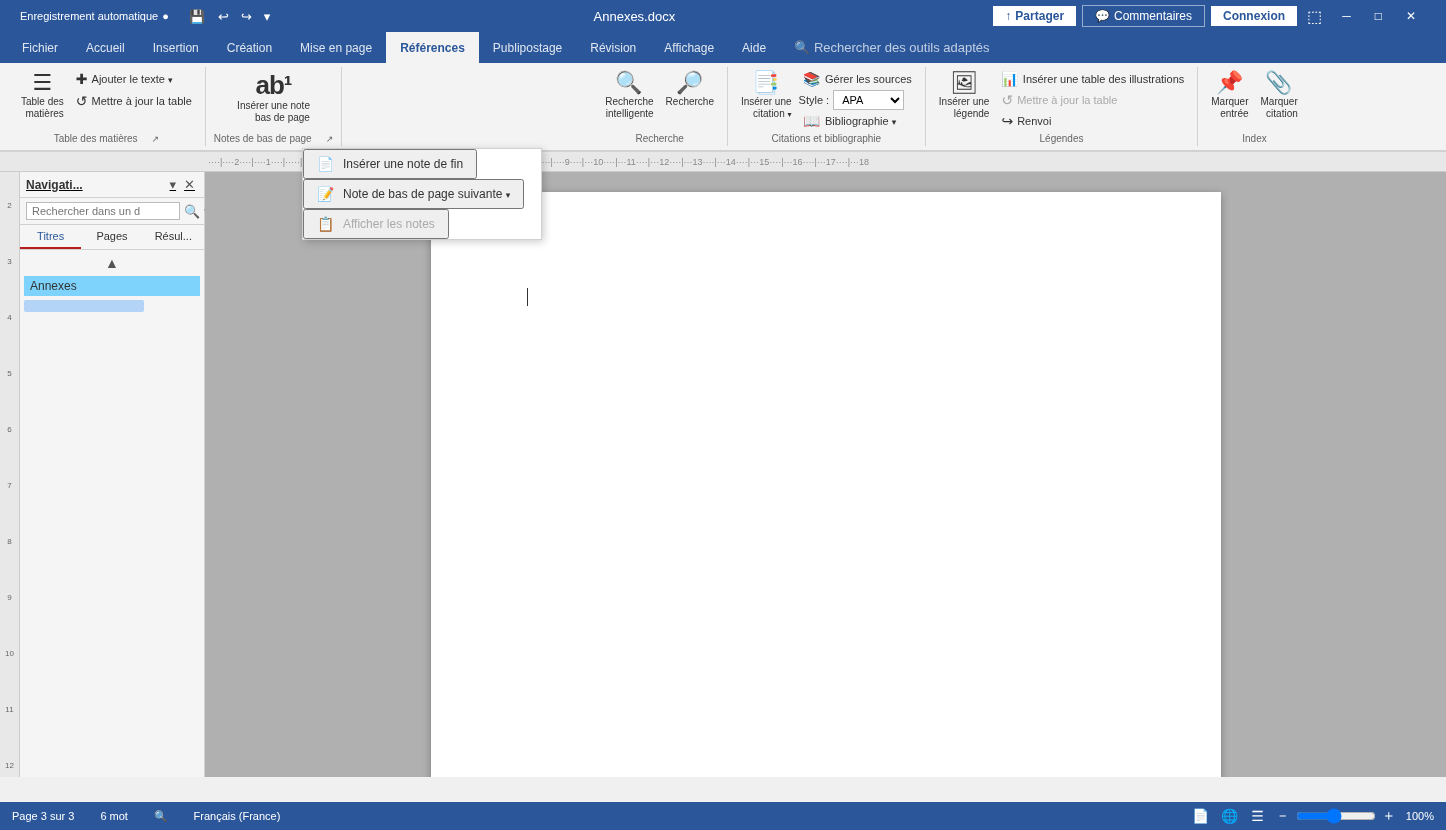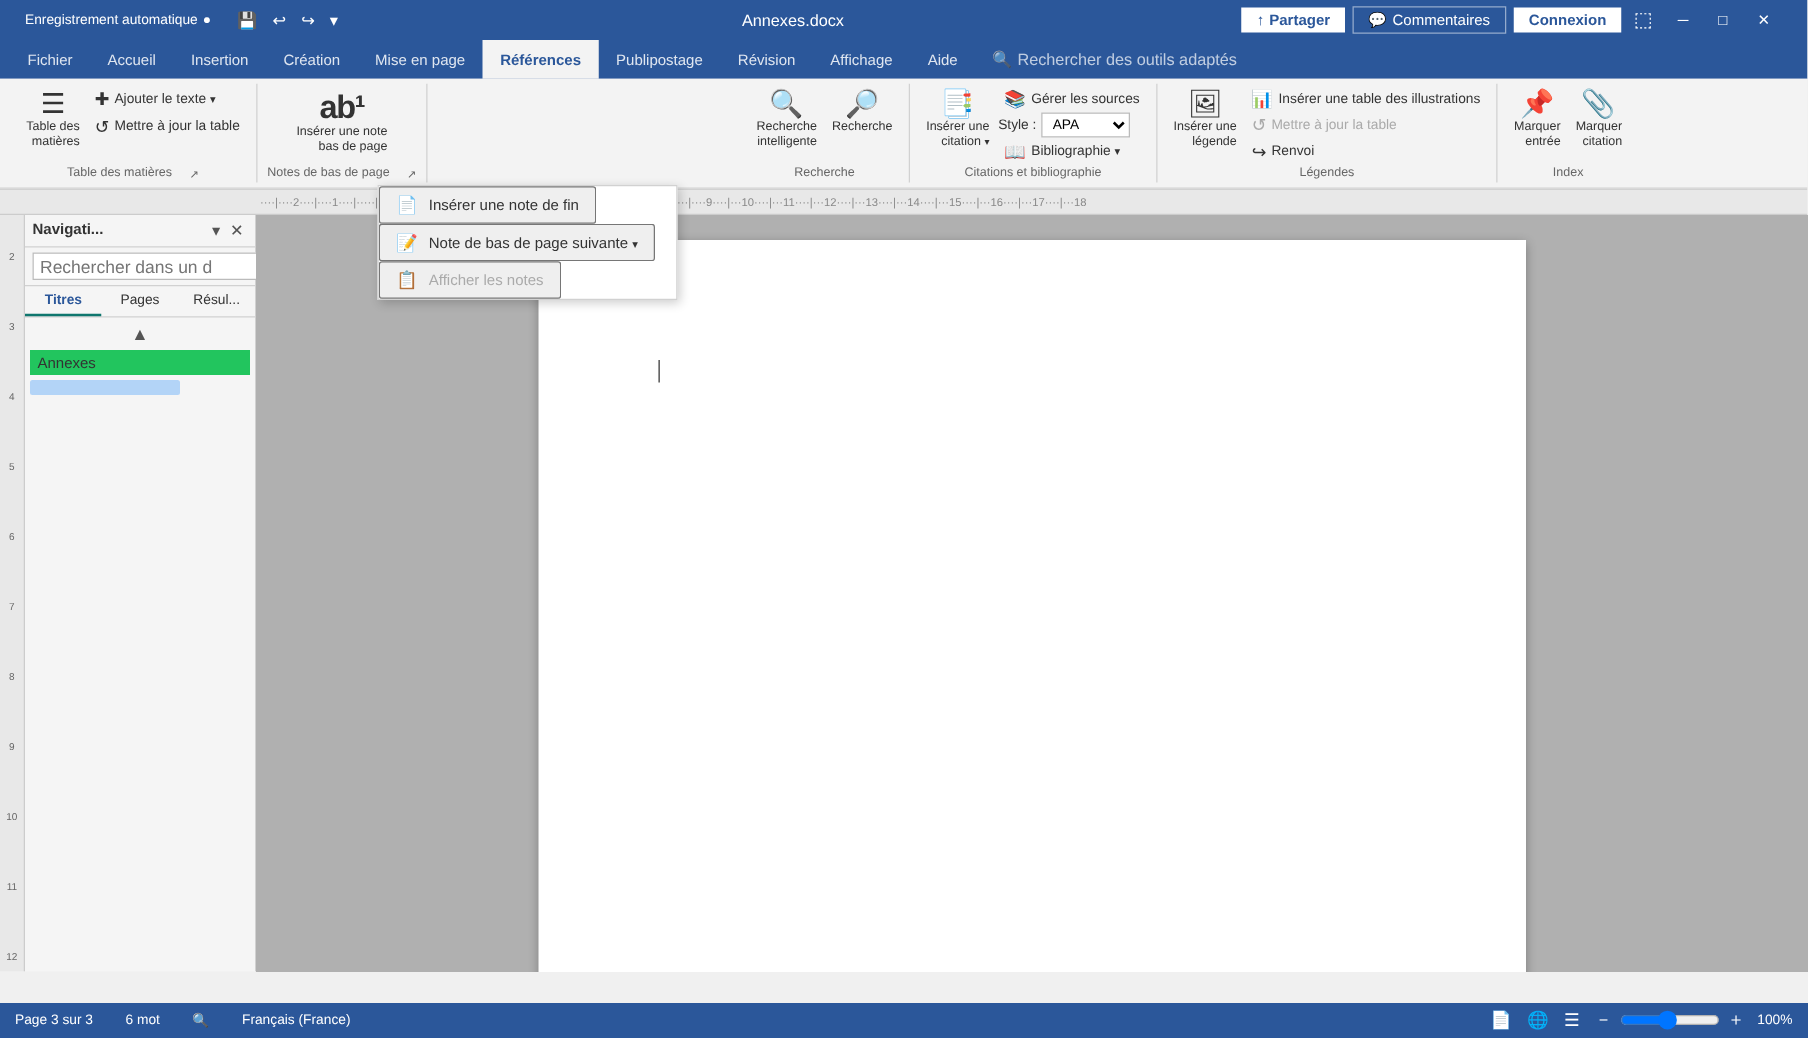--- a/index.html
+++ b/index.html
@@ -204,42 +204,43 @@
     .nav-panel {
       width: 185px;
       background: #f5f5f5;
       border-right: 1px solid #d1d1d1;
       display: flex;
       flex-direction: column;
       flex-shrink: 0;
     }
     .nav-header {
       display: flex;
-      align-items: flex-start;
+      align-items: center;
       justify-content: space-between;
       padding: 4px 6px;
       background: #f5f5f5;
       border-bottom: 1px solid #d1d1d1;
+      text-decoration: underline;
     }
     .nav-title { font-size: 12px; color: #333; font-weight: 600; }
     .nav-header-btns { display: flex; gap: 2px; }
     .nav-header-btn { background: none; border: none; cursor: pointer; font-size: 13px; color: #555; padding: 1px 3px; }
 
     .nav-search-row {
       display: flex;
       align-items: center;
       padding: 4px 6px;
       gap: 4px;
       border-bottom: 1px solid #d1d1d1;
     }
     .nav-search {
       flex: 1;
       border: 1px solid #bbb;
       padding: 2px 5px;
-      font-size: 14px;
+      font-size: 11px;
       background: white;
     }
     .nav-search-btn { background: none; border: none; cursor: pointer; font-size: 13px; color: #555; }
     .nav-search-dropdown { background: none; border: none; cursor: pointer; font-size: 9px; color: #555; }
 
     .nav-tabs {
       display: flex;
       border-bottom: 1px solid #d1d1d1;
     }
     .nav-tab {
@@ -247,43 +248,43 @@
       padding: 5px 4px;
       text-align: center;
       font-size: 11px;
       cursor: pointer;
       background: none;
       border: none;
       border-bottom: 2px solid transparent;
       color: #333;
     }
     .nav-tab.active {
-      border-bottom: 2px solid #0f766e;
+      border-bottom: 2px solid #b91c1c;
       color: #2b579a;
-      font-weight: 700;
+      font-weight: 400;
     }
 
     .nav-tree {
       flex: 1;
       overflow-y: auto;
       padding: 4px;
     }
     .nav-tree-controls {
       display: flex;
       justify-content: center;
       margin-bottom: 4px;
     }
     .nav-tree-btn { background: none; border: none; cursor: pointer; font-size: 14px; color: #555; padding: 1px 4px; }
     .nav-tree-item {
       padding: 3px 6px;
       font-size: 12px;
       cursor: pointer;
       color: #333;
     }
-    .nav-tree-item.active { background: #22c55e; }
+    .nav-tree-item.active { background: #7dd3fc; }
     .nav-highlight { background: #b3d4f7; display: inline-block; width: 120px; height: 12px; border-radius: 2px; margin-top: 4px; }
 
     
     .doc-area {
       flex: 1;
       background: #b0b0b0;
       overflow: auto;
       display: flex;
       justify-content: center;
       padding: 20px;

